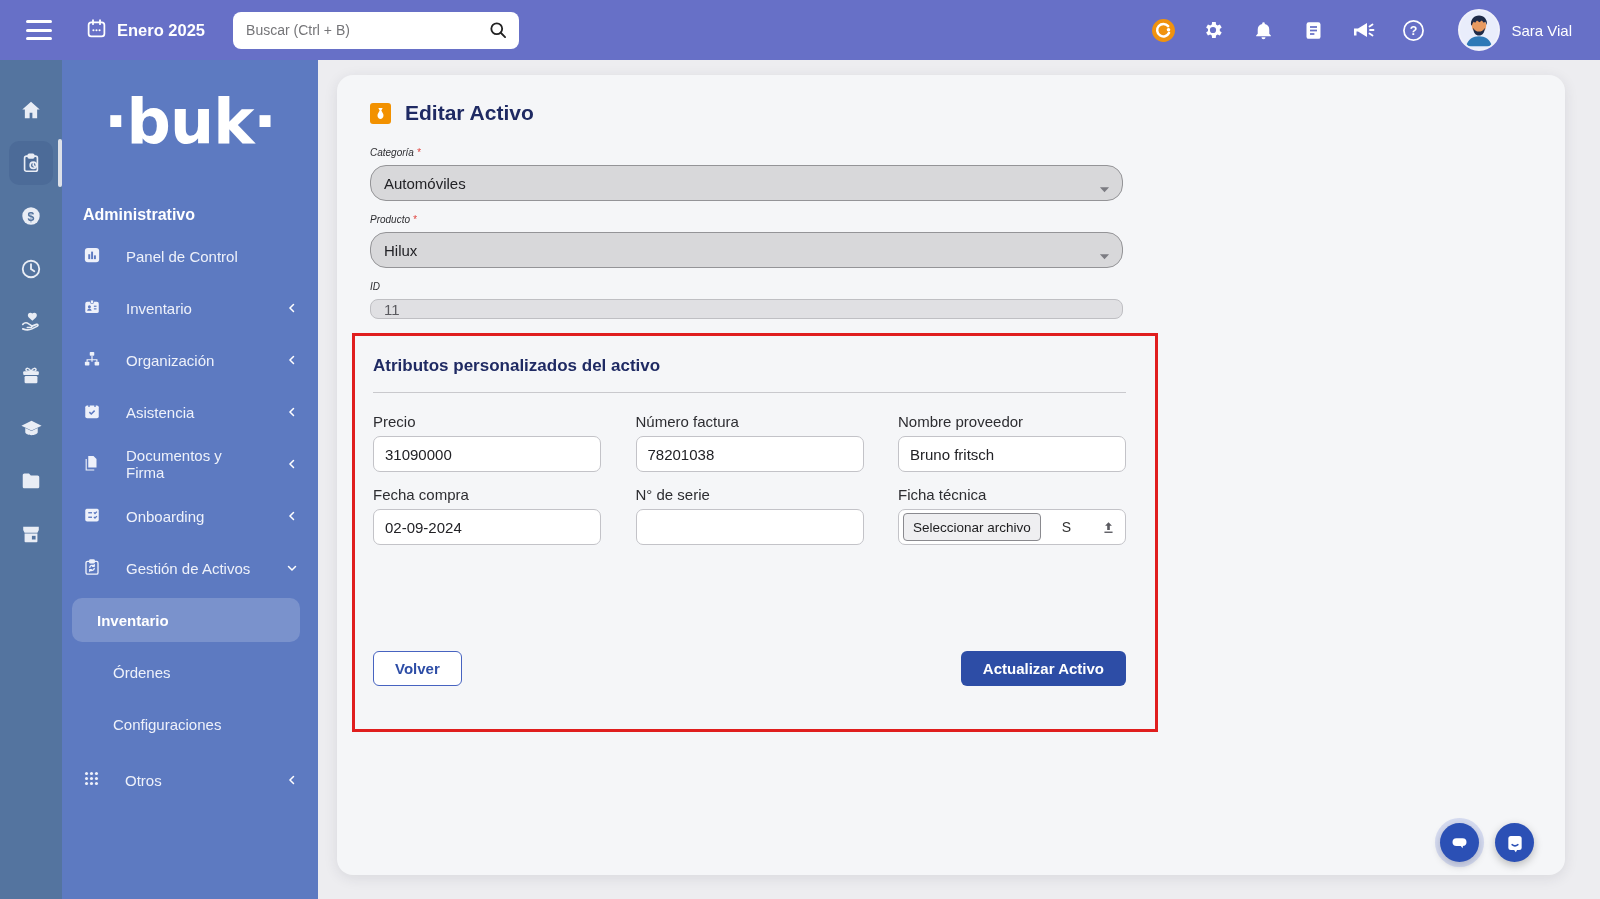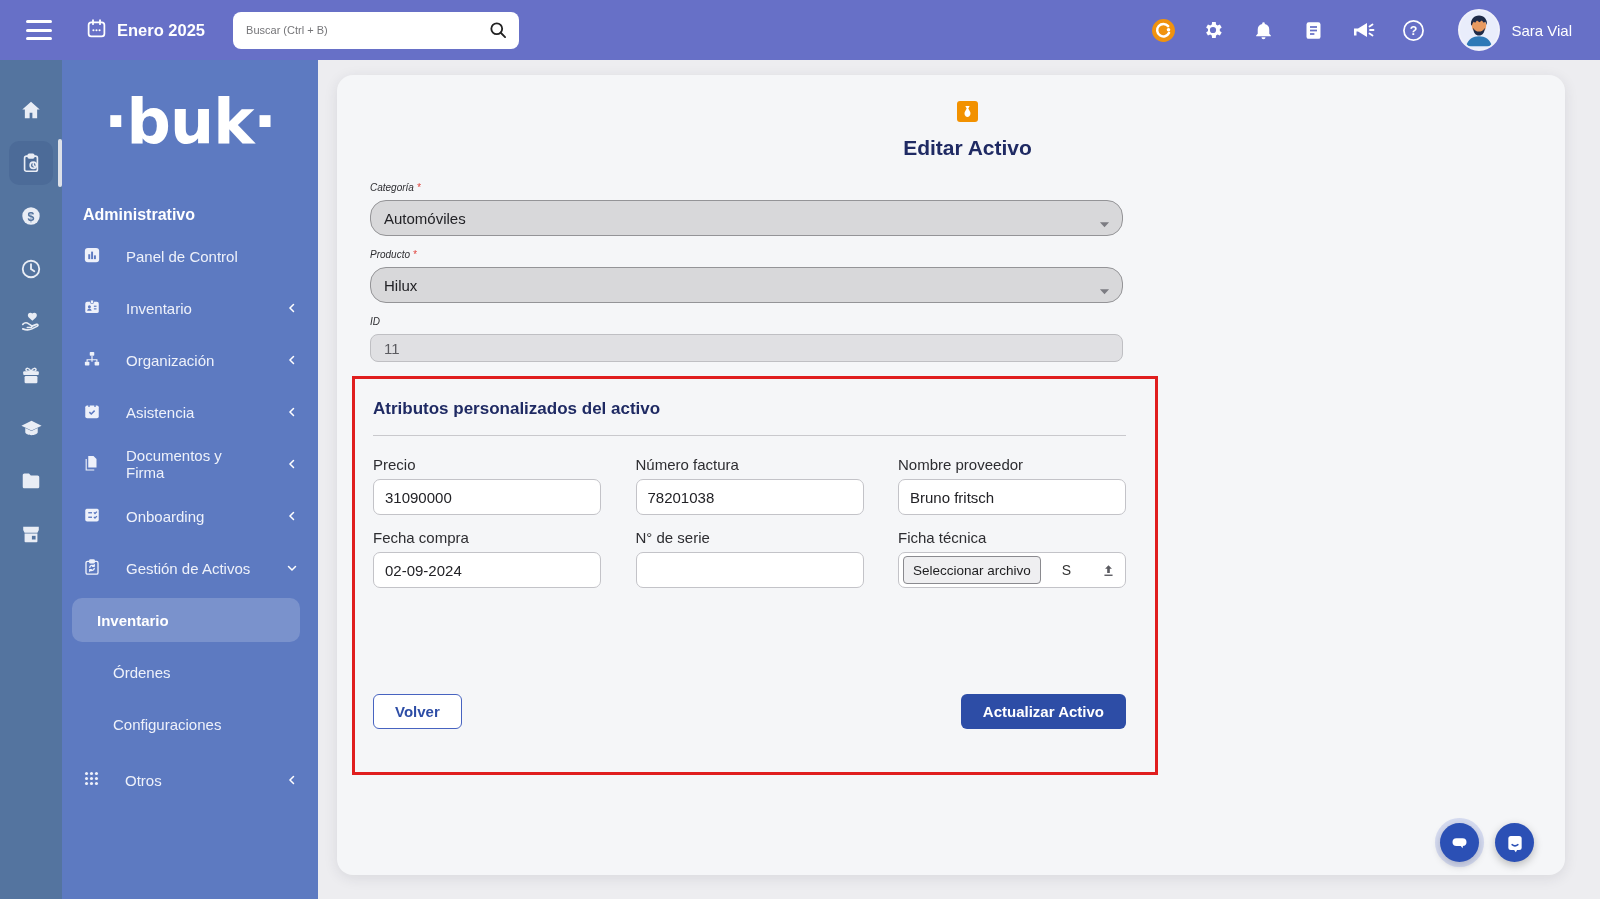--- a/index.html
+++ b/index.html
@@ -9,21 +9,21 @@
   
   .topbar { position:absolute; left:0; top:0; width:1600px; height:60px;
     background:#6770c7; display:flex; align-items:center; z-index:30; }
   .hamburger { width:26px; height:20px; margin-left:26px; display:flex; flex-direction:column;
     justify-content:space-between; cursor:pointer; background:none; border:none; }
   .hamburger span { display:block; height:3px; border-radius:2px; background:#fff; }
   .period { display:flex; align-items:center; gap:10px; margin-left:34px; color:#fff;
     font-weight:bold; font-size:16.5px; cursor:pointer; }
   .searchbox { position:relative; margin-left:28px; width:286px; height:37px; }
   .searchbox input { width:100%; height:100%; border:none; border-radius:8px; padding:0 60px 0 13px;
-    font-size:11px; color:#333; outline:none; background:#fff; }
+    font-size:14px; color:#333; outline:none; background:#fff; }
   .searchbox input::placeholder { color:#757578; }
   .searchbox .mag { position:absolute; right:11px; top:8px; cursor:pointer; }
   .topbar-right { margin-left:auto; display:flex; align-items:center; gap:24px; padding-right:28px; }
   .tb-icon { width:26px; height:26px; display:flex; align-items:center; justify-content:center;
     background:none; border:none; cursor:pointer; }
   .userbox { display:flex; align-items:center; gap:11px; cursor:pointer; margin-left:8px; }
   .userbox .uname { color:#fff; font-size:15px; }
   .avatar { width:42px; height:42px; border-radius:50%; overflow:hidden; background:#e9edfb;
     border:2px solid #f0f1fb; }
 
@@ -48,33 +48,33 @@
   .nav-item .chev { margin-left:auto; }
   .sub-item { height:52px; display:flex; align-items:center; padding-left:51px; font-size:15px;
     color:#eef1fa; cursor:pointer; }
   .sub-item.active { height:44px; margin:4px 18px 4px 10px; padding-left:25px; border-radius:10px;
     background:rgba(255,255,255,0.18); font-weight:bold; color:#fff; }
 
   
   .main { position:absolute; left:318px; top:60px; width:1282px; height:839px; background:#ededf0; }
   .card { position:absolute; left:19px; top:15px; width:1228px; height:800px; background:#f5f6f8;
     border-radius:16px; box-shadow:0 3px 14px rgba(40,40,60,0.10); padding:26px 0 0 33px; }
-  .title-row { display:flex; align-items:center; gap:14px; margin-bottom:22px;flex-direction:column; }
+  .title-row { display:flex; align-items:center; gap:14px; margin-bottom:22px; }
   .title-row h1 { font-size:21px; color:#1f2a63; }
   .tag-badge { width:21px; height:21px; border-radius:3px; background:#f29100; display:flex;
     align-items:center; justify-content:center; }
 
   .fgroup { width:753px; margin-bottom:13px; }
   .fgroup label { display:block; font-size:10px; color:#2d2d31; margin-bottom:7px;font-style:italic; }
   .req { color:#e0453f; }
   .sel { position:relative; width:753px; height:36px; background:#d8d8da; border:1px solid #949497;
     border-radius:16px; display:flex; align-items:center; padding:0 34px 0 13px; font-size:15px;
     color:#222226; cursor:pointer; }
   .sel .caret { position:absolute; right:12px; top:14px; }
-  .txt-dis { width:753px; height:28px; background:#e0e0e3; border:1px solid #bfbfc3; border-radius:8px;
+  .txt-dis { width:753px; height:20px; background:#e0e0e3; border:1px solid #bfbfc3; border-radius:8px;
     padding:0 13px; font-size:15px; color:#5b5b60; }
 
   
   .custom-box { margin:14px 0 0 -18px; width:806px; height:399px; border:3px solid #e01e1e;
     padding:20px 0 0 18px; }
   .custom-box h2 { font-size:17px; color:#1f2a63; }
   .divider { width:753px; height:1px; background:#c9c9cd; margin-top:16px; }
   .grid { margin-top:20px; width:753px; display:grid; grid-template-columns:228px 228px 228px;
     column-gap:34.5px; row-gap:14px; }
   .cfield label { display:block; font-size:15px; color:#2d2d31; margin-bottom:6px; }

